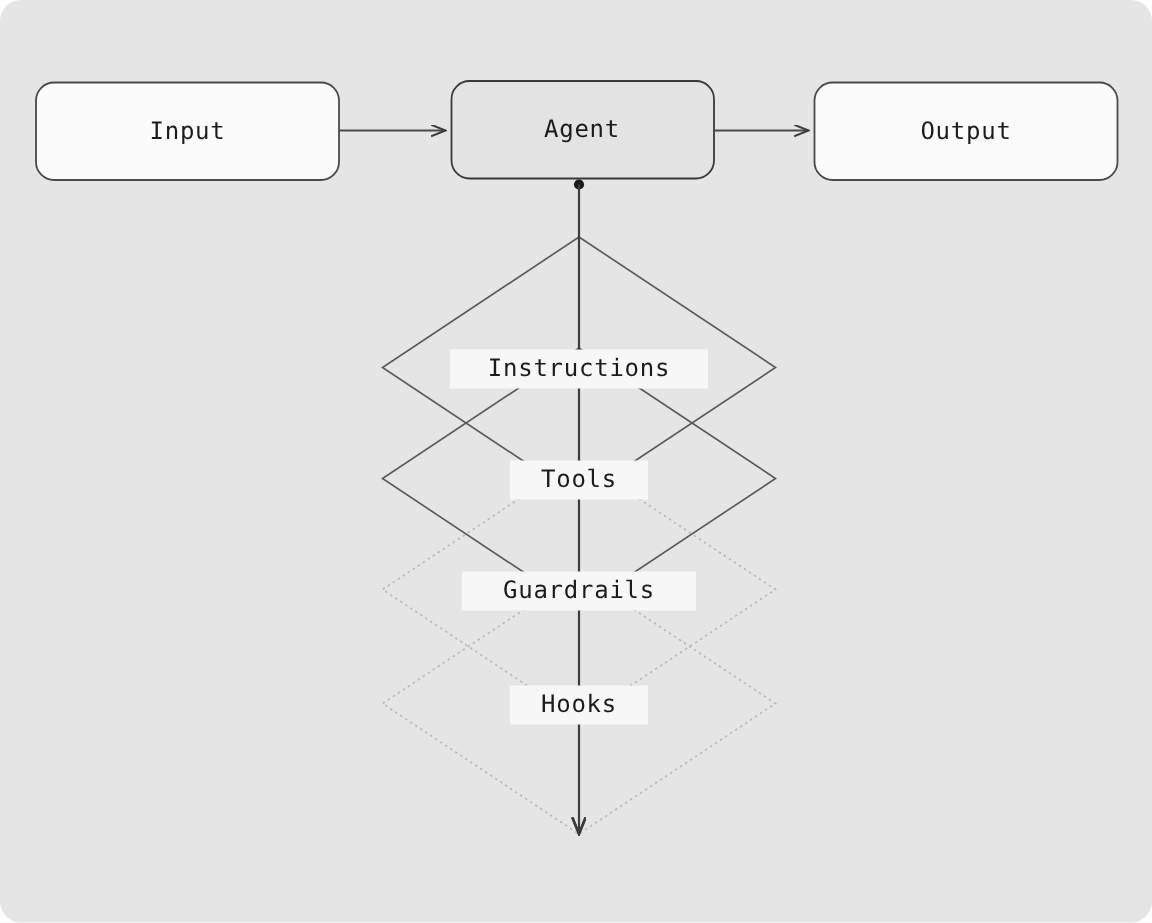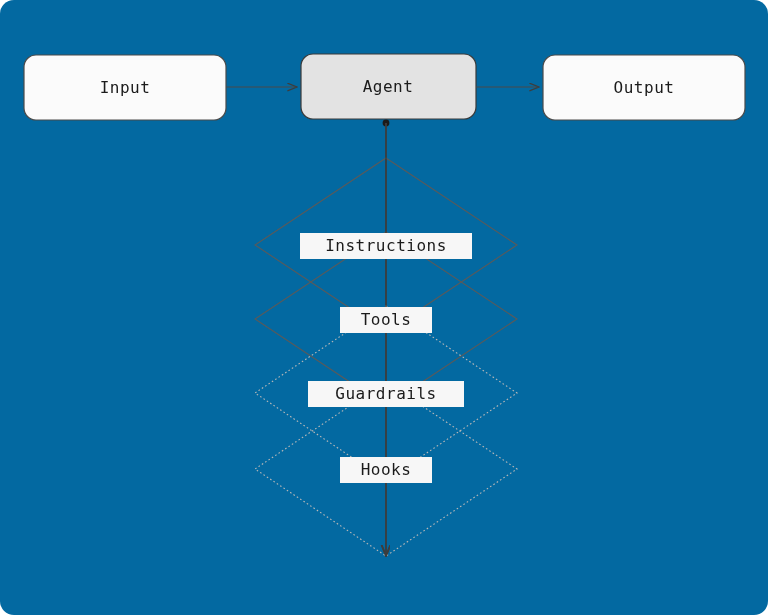--- a/index.html
+++ b/index.html
@@ -4,21 +4,21 @@
 <style>
   html, body {
     margin: 0;
     padding: 0;
     background: #ffffff;
   }
   #canvas {
     position: relative;
     width: 768px;
     height: 615px;
-    background: #0369a1;
+    background: #e5e5e5;
     border-radius: 14px;
     overflow: hidden;
     font-family: "DejaVu Sans Mono", "Liberation Mono", monospace;
   }
   #diagram-svg {
     position: absolute;
     left: 0;
     top: 0;
     width: 768px;
     height: 615px;

